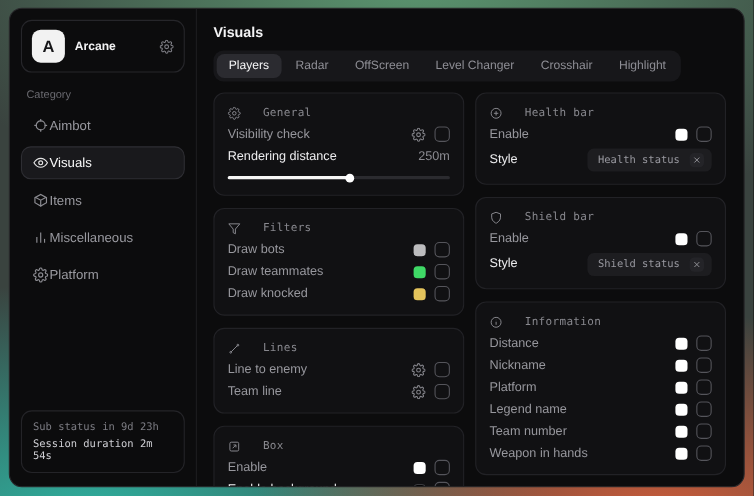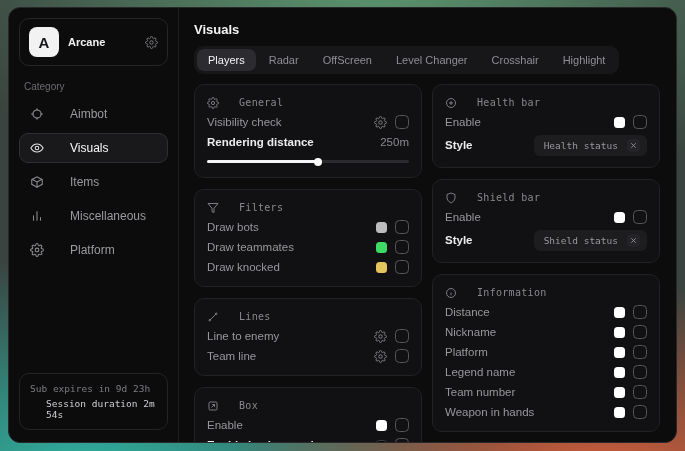--- a/index.html
+++ b/index.html
@@ -23,50 +23,50 @@
   .brand{ border:1px solid #26262a; border-radius:10px; padding:8px 9px;
     display:flex; align-items:center; gap:9px; }
   .logo{ width:30px; height:30px; background:#f2f2f2; border-radius:8px;
     display:flex; align-items:center; justify-content:center;
     color:#17171a; font-weight:bold; font-size:15px; }
   .brand-text{ flex:1; min-width:0; }
   .brand-name{ font-size:11px; font-weight:bold; color:#f2f2f3; }
   .brand-sub{ font-size:9.5px; color:#85858b; margin-top:2px; }
   .brand-gear{ color:#7e7e85; display:flex; }
   .category{ font-size:10px; color:#6a6a70; margin:15px 5px 7px 5px; }
-  .nav-item{ display:flex; align-items:center; gap:26px; height:30px;
+  .nav-item{ display:flex; align-items:center; gap:1px; height:30px;
     padding:0 10px; border-radius:9px; border:1px solid transparent;
     color:#9a9aa0; font-size:12px; margin-bottom:4px; cursor:pointer; }
   .nav-item.active{ background:#19191c; border-color:#2e2e33; color:#fafafa; }
   .nav-item .icon{ color:inherit; opacity:.9; }
   .side-spacer{ flex:1; }
   .sub-box{ border:1px solid #242428; border-radius:10px; padding:9px 10px;
     font-family:"DejaVu Sans Mono", monospace; }
   .sub-line1{ font-size:9.5px; color:#7c7c83; }
-  .sub-line2{ font-size:9.5px; color:#cfcfd4; margin-top:4px;margin-left:16px; }
+  .sub-line2{ font-size:9.5px; color:#cfcfd4; margin-top:4px; }
   
   .main{ flex:1; padding:14px 16px 0 15px; overflow:hidden; }
   .page-title{ font-size:13px; font-weight:bold; color:#f4f4f5; }
   .tabs{ display:inline-flex; gap:2px; background:#17171a; border-radius:9px;
     padding:3px; margin-top:9px; }
   .tab{ font-size:11px; color:#8e8e95; padding:5px 11px; border-radius:7px;
     cursor:pointer; white-space:nowrap; }
   .tab.active{ background:#2b2b30; color:#f5f5f6; }
   .cols{ display:grid; grid-template-columns:1fr 1fr; gap:10px; margin-top:10px;
     align-items:start; }
   .col{ display:flex; flex-direction:column; gap:11px; }
   .panel{ background:#111113; border:1px solid #222226; border-radius:10px;
     padding:8px 12px 9px 12px; }
   .panel-h{ display:flex; align-items:center; gap:20px; height:19px;
     font-family:"DejaVu Sans Mono", monospace; font-size:10px;
     color:#88888e; letter-spacing:.3px; }
   .row{ display:flex; align-items:center; justify-content:space-between;
     height:20px;gap:24px; }
   .row-label{ font-size:11.5px; color:#97979d; }
-  .row-label.bright{ color:#ececee; font-weight:bold; }
+  .row-label.bright{ color:#ececee; font-weight:normal; }
   .ctrl{ display:flex; align-items:center; gap:8px; }
   .checkbox{ width:14px; height:14px; border:1.5px solid #55555b;
     border-radius:4.5px; background:transparent; cursor:pointer; }
   .swatch{ width:11px; height:11px; border-radius:3.5px; cursor:pointer; }
   .gear-btn{ color:#84848a; display:flex; cursor:pointer; }
   .slider-val{ font-size:11.5px; color:#8a8a90; }
   .slider{ position:relative; height:3px; background:#2b2b2f; border-radius:2px;
     margin:8px 0 5px 0; cursor:pointer; }
   .slider-fill{ position:absolute; left:0; top:0; bottom:0; background:#f5f5f5;
     border-radius:2px; }
@@ -198,21 +198,21 @@
         <svg class="icon" width="14" height="14" viewBox="0 0 24 24" fill="none" stroke="currentColor" stroke-width="1.8">
             <use href="#i-gear"></use>
           </svg>
       </span>
       <span>Platform</span>
     </div>
 
     <div class="side-spacer"></div>
 
     <div class="sub-box">
-      <div class="sub-line1">Sub expires in 9d 23h</div>
+      <div class="sub-line1">Sub status in 9d 23h</div>
       <div class="sub-line2">Session duration 2m 54s</div>
     </div>
   </div>
 
   <div class="main">
     <div class="page-title">Visuals</div>
 
     <div class="tabs">
       <div class="tab active">Players</div>
       <div class="tab">Radar</div>

